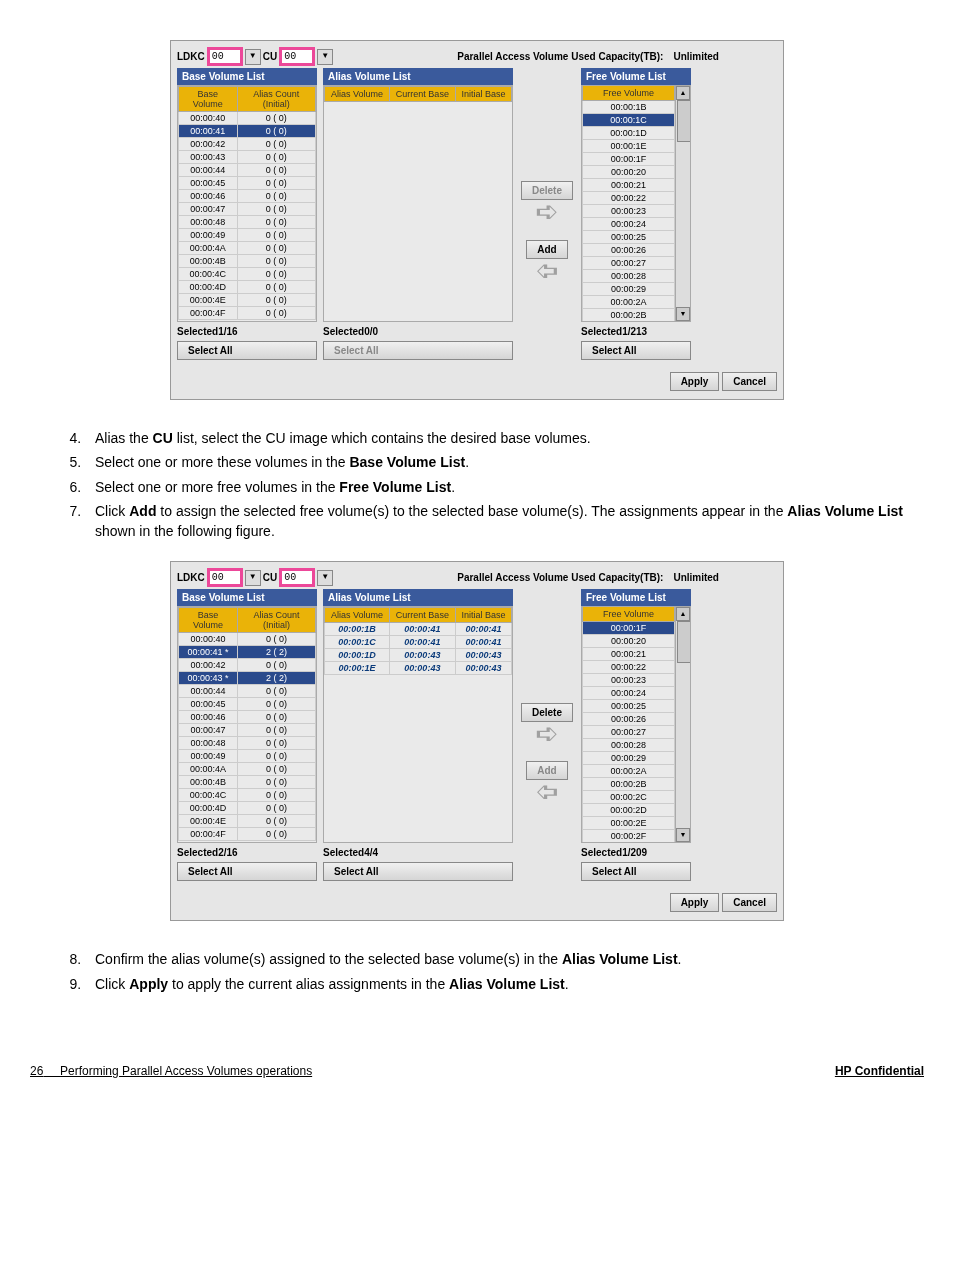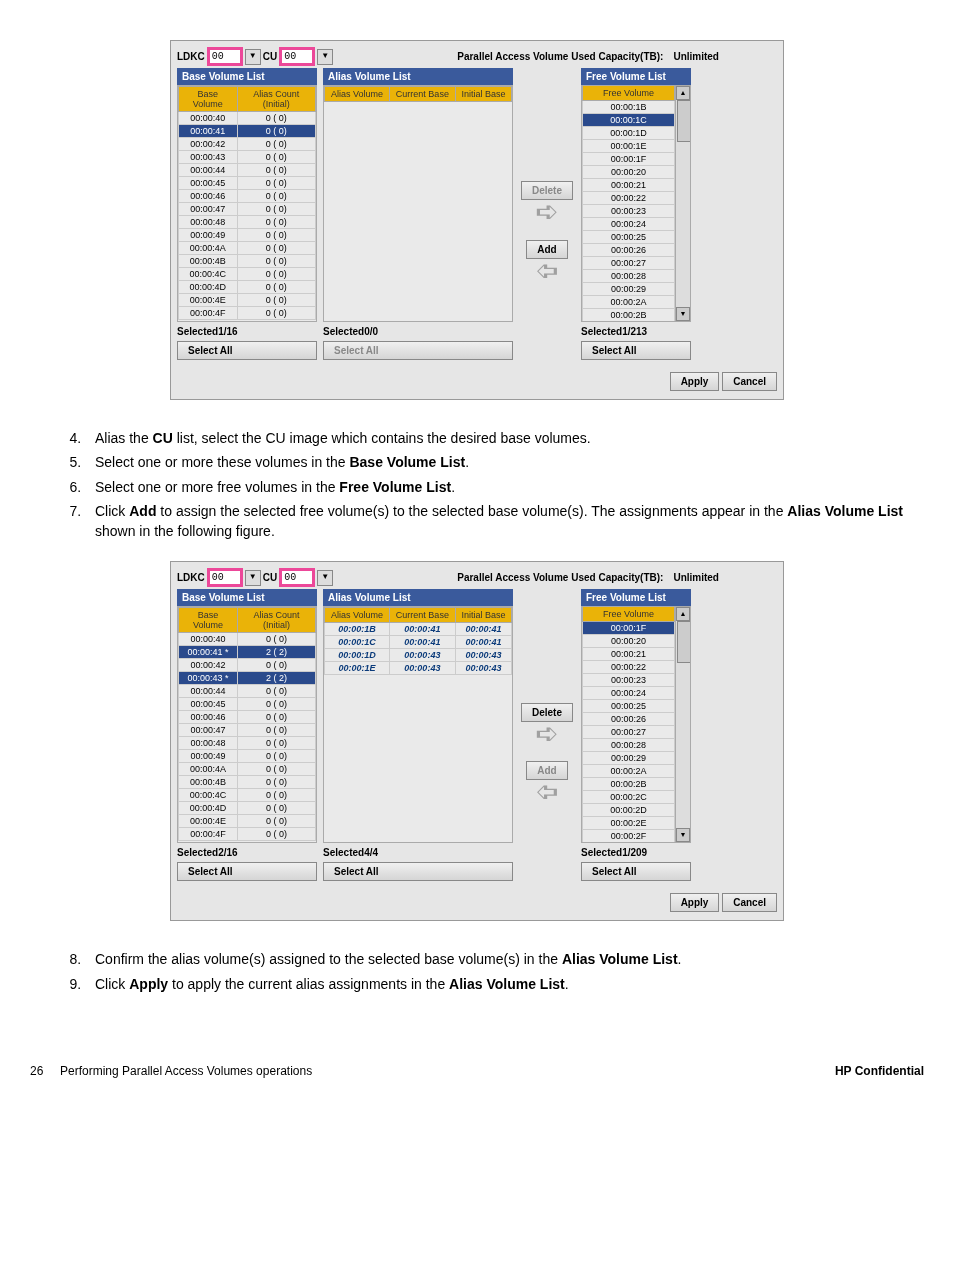--- a/index.html
+++ b/index.html
@@ -183,20 +183,21 @@
     line-height: 1.45;
   }
   ol li p {
     margin: 4px 0;
   }
   .footer {
     display: flex;
     justify-content: space-between;
     font-size: 12px;
     margin-top: 70px;
+    text-decoration: underline;
   }
 </style>
 </head>
 <body>
 
 <div class="page">
 
   
   <div class="figure">
     <div class="fig-top">

